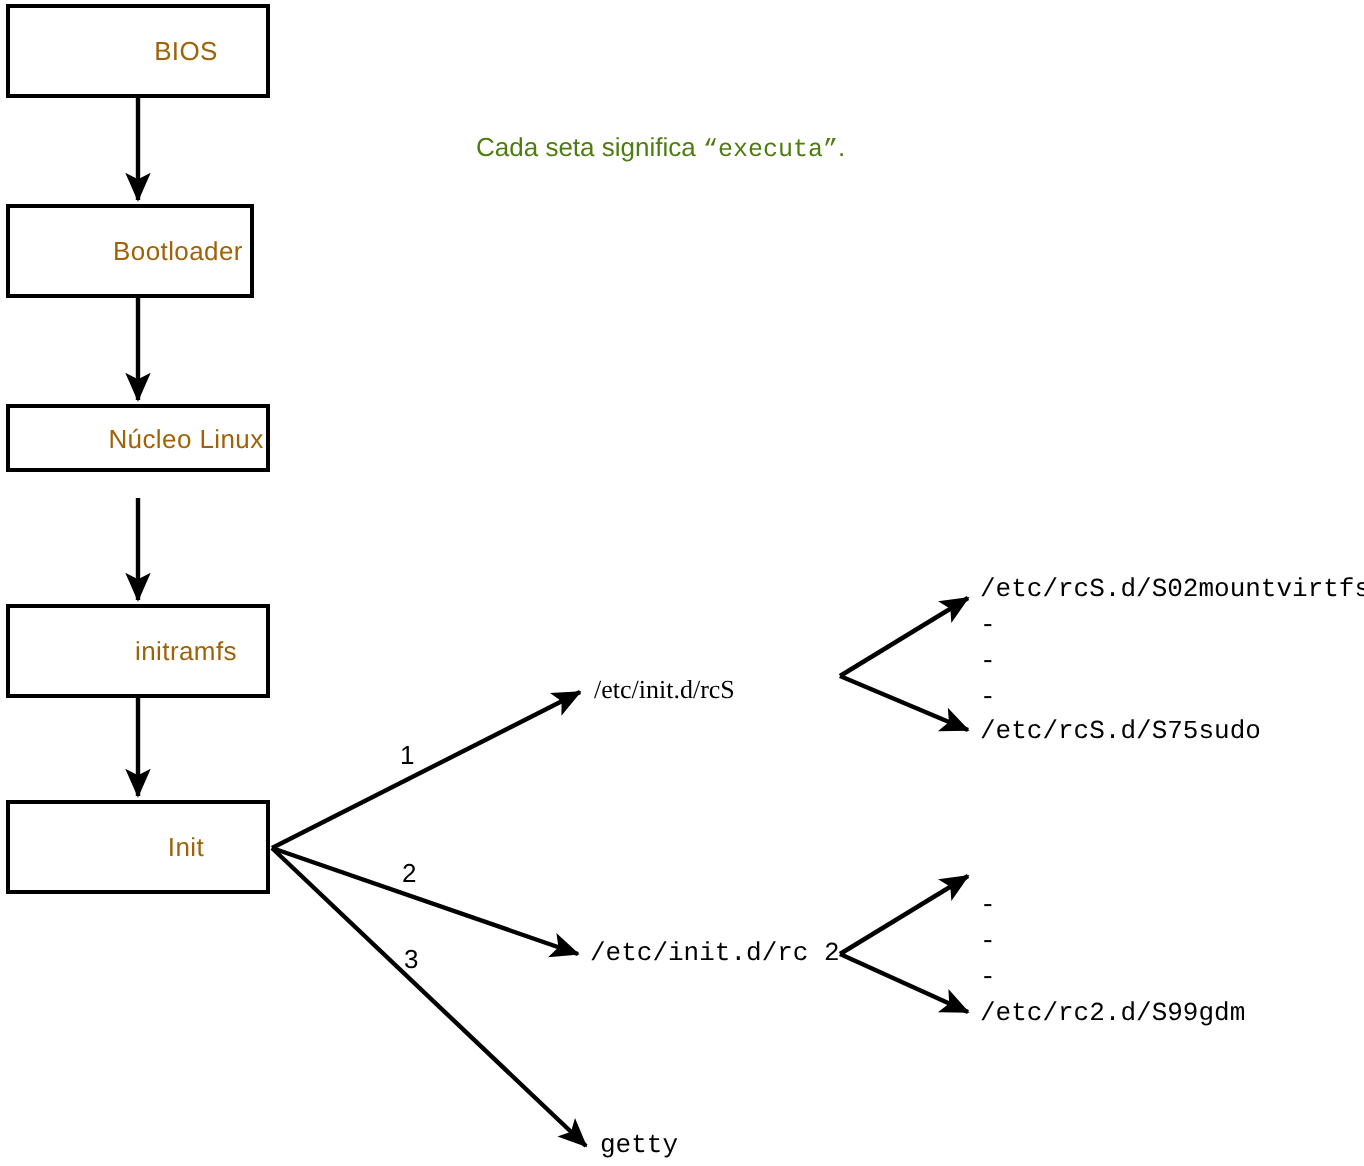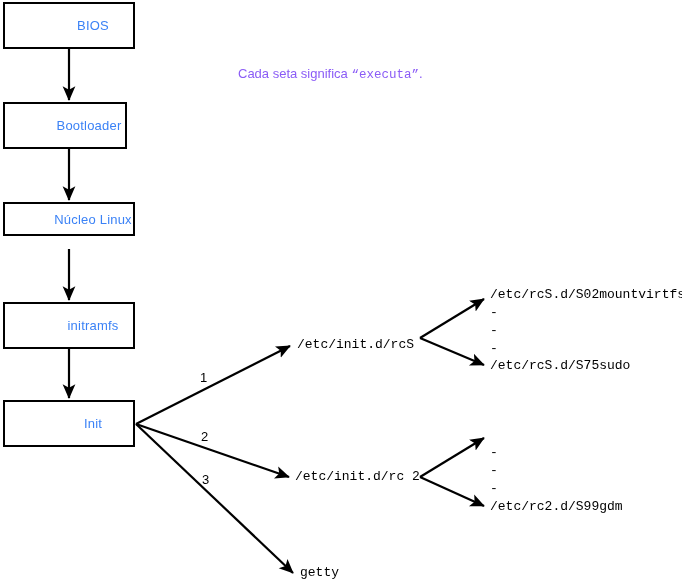--- a/index.html
+++ b/index.html
@@ -28,21 +28,21 @@
   .box {
     position: absolute;
     box-sizing: border-box;
     border: 2px solid #000000;
     background: #ffffff;
     display: flex;
     align-items: center;
     justify-content: center;
     font-family: "Liberation Sans", sans-serif;
     font-size: 13px;
-    color: #3b82f6;
+    color: #a16207;
     letter-spacing: 0.2px;
     padding-left: 48px;
   }
   .edge-label {
     position: absolute;
     font-family: "Liberation Sans", sans-serif;
     font-size: 13px;
     color: #000000;
     white-space: nowrap;
   }
@@ -58,21 +58,21 @@
     position: absolute;
     font-family: "Liberation Mono", "DejaVu Sans Mono", monospace;
     font-size: 13px;
     color: #000000;
     white-space: nowrap;
   }
   .caption {
     position: absolute;
     font-family: "Liberation Sans", sans-serif;
     font-size: 13px;
-    color: #8b5cf6;
+    color: #4d7c0f;
     white-space: nowrap;
   }
   .caption .quoted {
     font-family: "Liberation Mono", "DejaVu Sans Mono", monospace;
     font-size: 12.5px;
   }
 </style>
 </head>
 <body>
 
@@ -116,21 +116,21 @@
   </div>
 
   <div class="caption" style="left: 238px; top: 66px;">
     <span>Cada seta significa </span><span class="quoted">“</span><span class="quoted">executa</span><span class="quoted">”</span><span>.</span>
   </div>
 
   <div class="edge-label" style="left: 200px; top: 370px;">1</div>
   <div class="edge-label" style="left: 201px; top: 429px;">2</div>
   <div class="edge-label" style="left: 202px; top: 472px;">3</div>
 
-  <div class="mono-label" style="left: 297px; top: 337px;">/etc/init.d/rcS</div>
+  <div class="mono-label" style="left: 297px; top: 337px; font-family: Liberation Serif, serif;">/etc/init.d/rcS</div>
   <div class="mono-label" style="left: 295px; top: 469px;">/etc/init.d/rc 2</div>
   <div class="mono-label" style="left: 300px; top: 565px;">getty</div>
 
   <div class="mono-label" style="left: 490px; top: 287px;">/etc/rcS.d/S02mountvirtfs</div>
   <div class="dash-label" style="left: 490px; top: 305px;">-</div>
   <div class="dash-label" style="left: 490px; top: 323px;">-</div>
   <div class="dash-label" style="left: 490px; top: 341px;">-</div>
   <div class="mono-label" style="left: 490px; top: 358px;">/etc/rcS.d/S75sudo</div>
 
   <div class="dash-label" style="left: 490px; top: 445px;">-</div>

